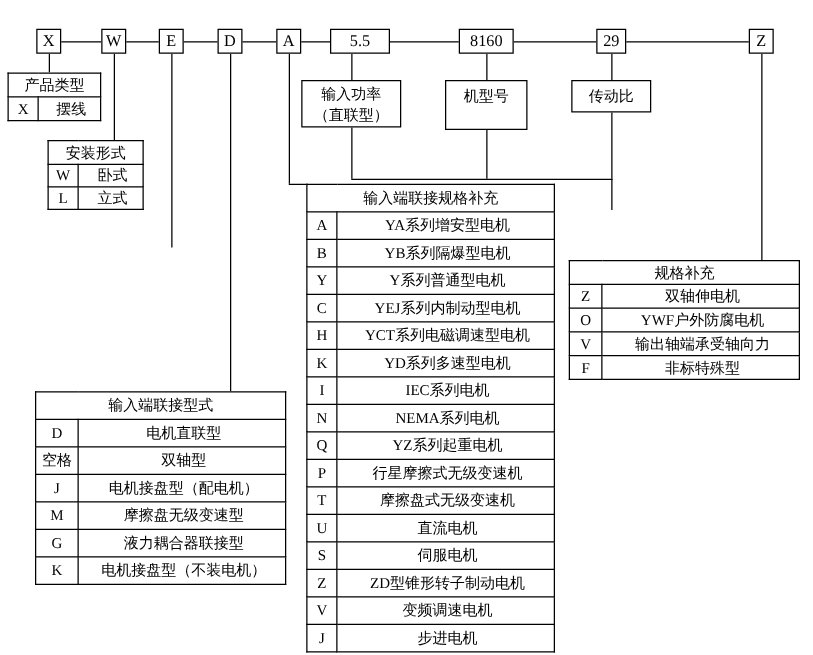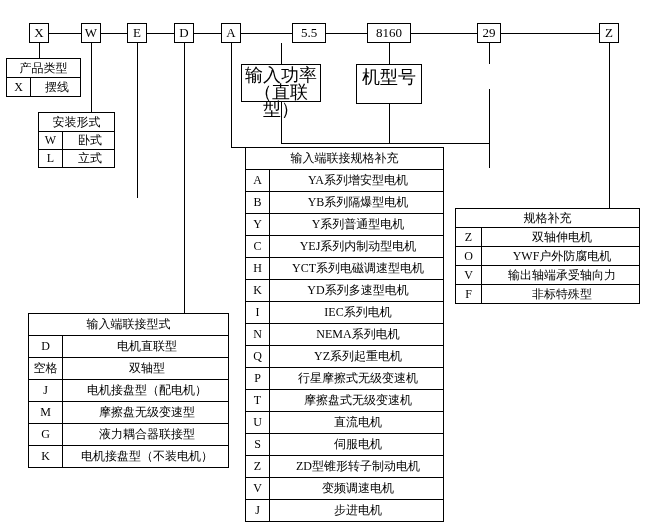--- a/index.html
+++ b/index.html
@@ -3,21 +3,21 @@
 <meta charset="utf-8">
 <style>
   html,body{margin:0;padding:0;background:#fff;}
   .canvas{position:relative;width:650px;height:524px;background:#fff;
     font-family:"Liberation Serif","DejaVu Serif",serif;color:#000;overflow:hidden;}
   .line{position:absolute;background:#000;}
   .codebox{position:absolute;top:23px;height:20px;box-sizing:border-box;
     border:1px solid #000;background:#fff;text-align:center;font-size:13px;
     line-height:18px;z-index:2;}
   .labelbox{position:absolute;box-sizing:border-box;border:1px solid #000;
-    background:#fff;text-align:center;font-size:18px;z-index:2;}
+    background:#fff;text-align:center;font-size:12px;z-index:2;}
   table.grid{position:absolute;border-collapse:collapse;background:#fff;
     table-layout:fixed;z-index:2;padding-left:44px;}
   table.grid th,table.grid td{border:1px solid #000;font-weight:normal;
     font-size:12px;padding:0;overflow:hidden;white-space:nowrap;background:#fff;}
   table.grid th{text-align:center;}
   table.grid td.code{text-align:center;}
   table.grid td.desc{text-align:center;padding-left:3px;}
   .t-product tr{height:19px}
   .t-mount tr{height:18px}.t-mount tr.hd{height:19px}
   .t-reduce tr{height:18px}.t-reduce tr.hd{height:19px}
@@ -46,30 +46,31 @@
   <div class="line" style="left:389px;top:89px;width:1px;height:54px;"></div>
   <div class="line" style="left:489px;top:89px;width:1px;height:54px;"></div>
   <div class="line" style="left:281px;top:143px;width:209px;height:1px;"></div>
   <div class="line" style="left:489px;top:143px;width:1px;height:25px;"></div>
 
   <div class="codebox" style="left:29px;width:20px;">X</div>
   <div class="codebox" style="left:81px;width:20px;">W</div>
   <div class="codebox" style="left:127px;width:20px;">E</div>
   <div class="codebox" style="left:174px;width:20px;">D</div>
   <div class="codebox" style="left:221px;width:20px;">A</div>
-  <div class="codebox" style="left:264px;width:34px;margin-left:28px;">5.5</div>
+  <div class="codebox" style="left:264px;width:48px;">5.5</div>
   <div class="codebox" style="left:367px;width:44px;">8160</div>
   <div class="codebox" style="left:477px;width:24px;">29</div>
   <div class="codebox" style="left:599px;width:20px;">Z</div>
 
   <div class="labelbox twoline" style="left:241px;top:64px;width:80px;height:38px;padding-top:2px;">
     <div>输入功率</div>
     <div>（直联型）</div>
   </div>
   <div class="labelbox" style="left:356px;top:64px;width:66px;height:40px;line-height:24px;">机型号</div>
+  <div class="labelbox" style="left:457px;top:64px;width:64px;height:26px;line-height:24px;">传动比</div>
 
   <table class="grid t-product" style="left:6px;top:58px;width:74px;">
     <colgroup>
         <col style="width:24px">
         <col style="width:50px">
       </colgroup>
     <thead>
         <tr class="hd">
       <th colspan="2">产品类型</th>
     </tr>

